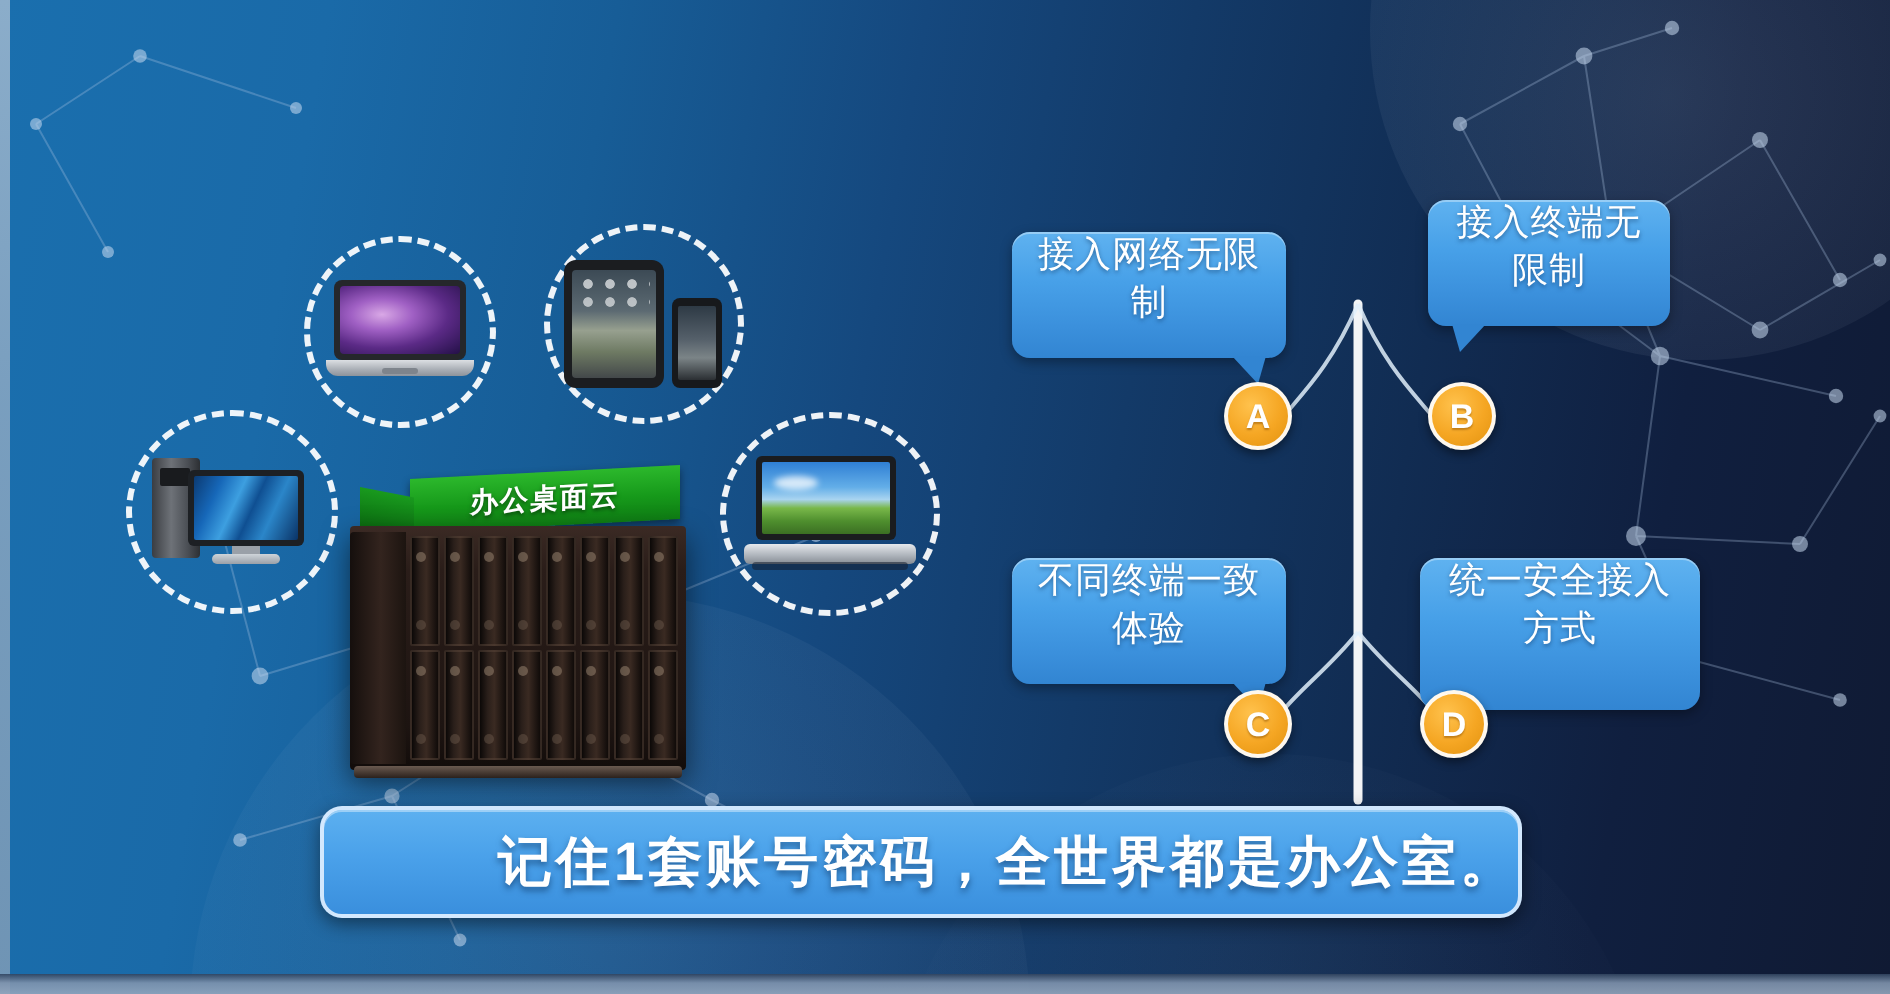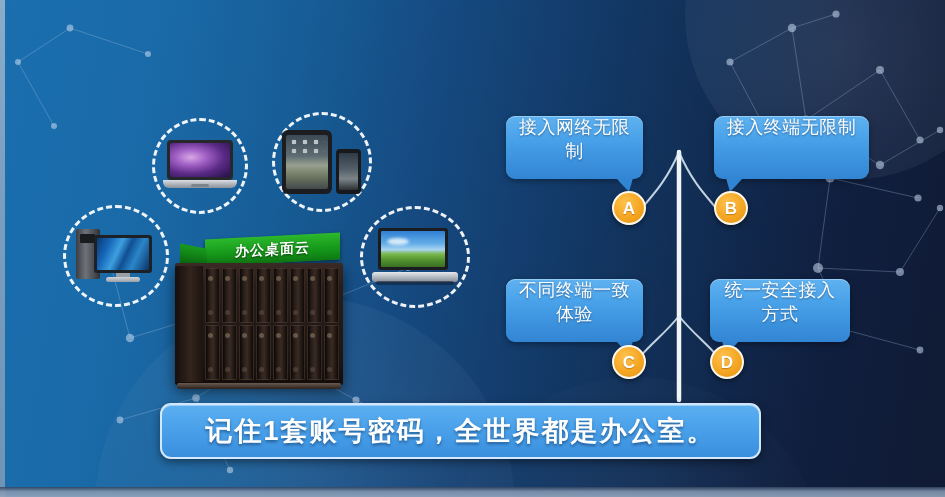--- a/index.html
+++ b/index.html
@@ -136,21 +136,21 @@
      box-shadow:0 2px 5px rgba(0,0,0,.45);
      display:flex;align-items:center;justify-content:center;}
   .badge b{color:#fff;font-size:17px;font-weight:bold;line-height:1;
      text-shadow:0 1px 1px rgba(140,80,0,.5);}
 
   
   .banner{position:absolute;left:160px;top:403px;width:597px;height:52px;border-radius:11px;
      background:linear-gradient(180deg,#5cb0f0 0%,#4aa1ea 45%,#3a8fdd 100%);
      border:2px solid rgba(225,240,255,.9);
      box-shadow:0 3px 9px rgba(0,0,0,.45), inset 0 1px 0 rgba(255,255,255,.4);
-     display:flex;align-items:center;justify-content:center;}
+     display:flex;align-items:center;justify-content:flex-end;}
   .banner span{color:#fff;font-size:27px;font-weight:bold;letter-spacing:2px;
      text-shadow:0 2px 3px rgba(10,45,90,.55);}
 </style>
 </head>
 <body>
 
 <div id="stage">
 
   <div class="blob blob-tr"></div>
   <div class="blob blob-bl"></div>
@@ -287,37 +287,37 @@
   </div>
 
   <div class="bubble" style="left:506px;top:116px;width:137px;height:63px;">
     <span>接入网络无限制</span>
     <i class="tail tail-r"></i>
   </div>
   <div class="badge" style="left:612px;top:191px;">
     <b>A</b>
   </div>
 
-  <div class="bubble" style="left:714px;top:116px;width:155px;height:63px;">
+  <div class="bubble" style="left:714px;top:100px;width:121px;height:63px;">
     <span>接入终端无限制</span>
     <i class="tail tail-l"></i>
   </div>
   <div class="badge" style="left:714px;top:191px;">
     <b>B</b>
   </div>
 
   <div class="bubble" style="left:506px;top:279px;width:137px;height:63px;">
     <span>不同终端一致体验</span>
     <i class="tail tail-r"></i>
   </div>
   <div class="badge" style="left:612px;top:345px;">
     <b>C</b>
   </div>
 
-  <div class="bubble" style="left:710px;top:279px;width:140px;height:63px;">
+  <div class="bubble" style="left:710px;top:279px;width:140px;height:76px;">
     <span>统一安全接入方式</span>
     <i class="tail tail-l"></i>
   </div>
   <div class="badge" style="left:710px;top:345px;">
     <b>D</b>
   </div>
 
   <div class="banner">
     <span>记住1套账号密码，全世界都是办公室。</span>
   </div>

